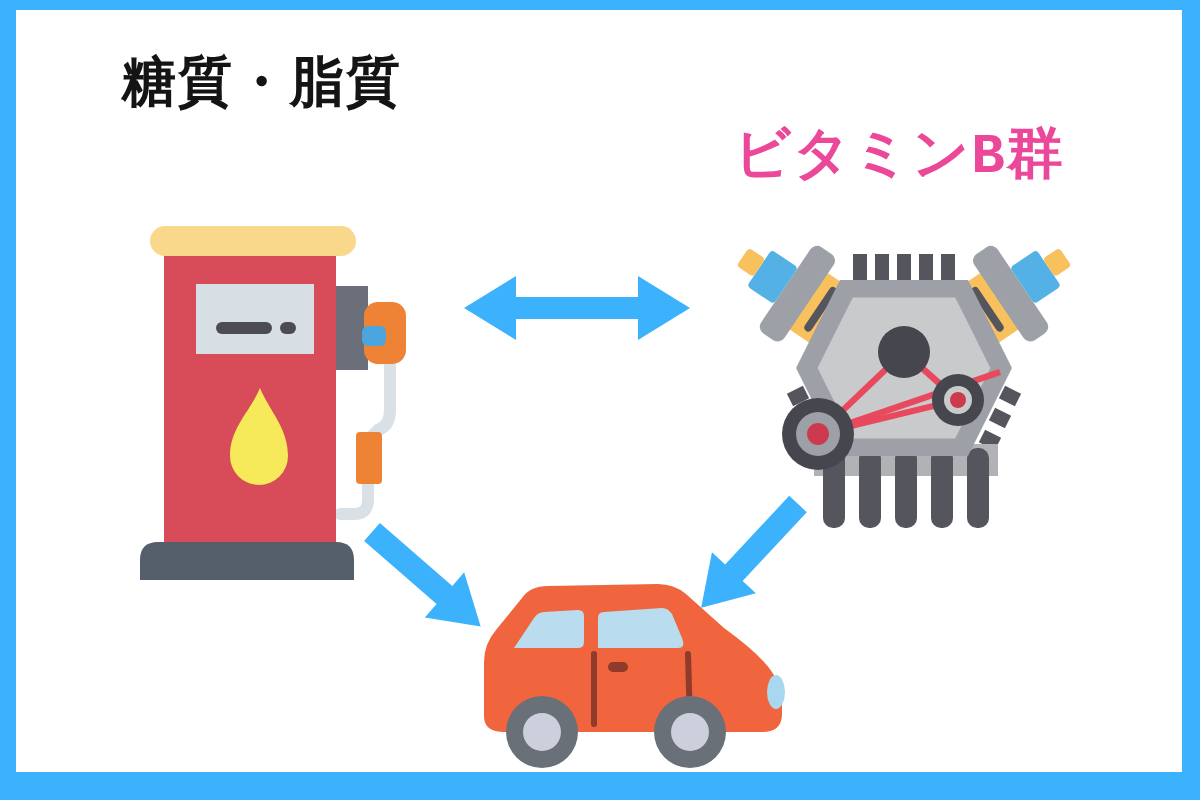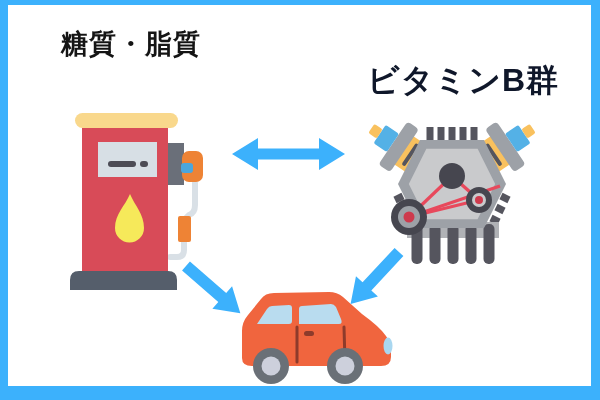--- a/index.html
+++ b/index.html
@@ -9,27 +9,27 @@
     font-family:"Liberation Sans","DejaVu Sans",sans-serif;
   }
   .frame{
     position:absolute;inset:0;box-sizing:border-box;
     border-style:solid;border-color:#3CB1FC;
     border-width:5px 9px 14px 8px;
     pointer-events:none;z-index:5;
   }
   .label{
     position:absolute;font-weight:700;z-index:3;
-    letter-spacing:1px;white-space:pre;
+    letter-spacing:1px;white-space:pre;font-family:Liberation Mono, monospace;
   }
   .label-fuel{
     left:61px;top:25px;font-size:27px;line-height:39px;color:#141414;
   }
   .label-vitamin{
-    left:367px;top:63px;font-size:32px;line-height:34px;color:#0f172a;
+    left:367px;top:63px;font-size:28px;line-height:34px;color:#ec4899;
   }
   svg.scene{position:absolute;left:0;top:0;z-index:1;}
 </style>
 </head>
 <body>
 
 <div class="frame"></div>
 
 <div class="label label-fuel"><span>糖質・脂質</span><br>
 </div>

